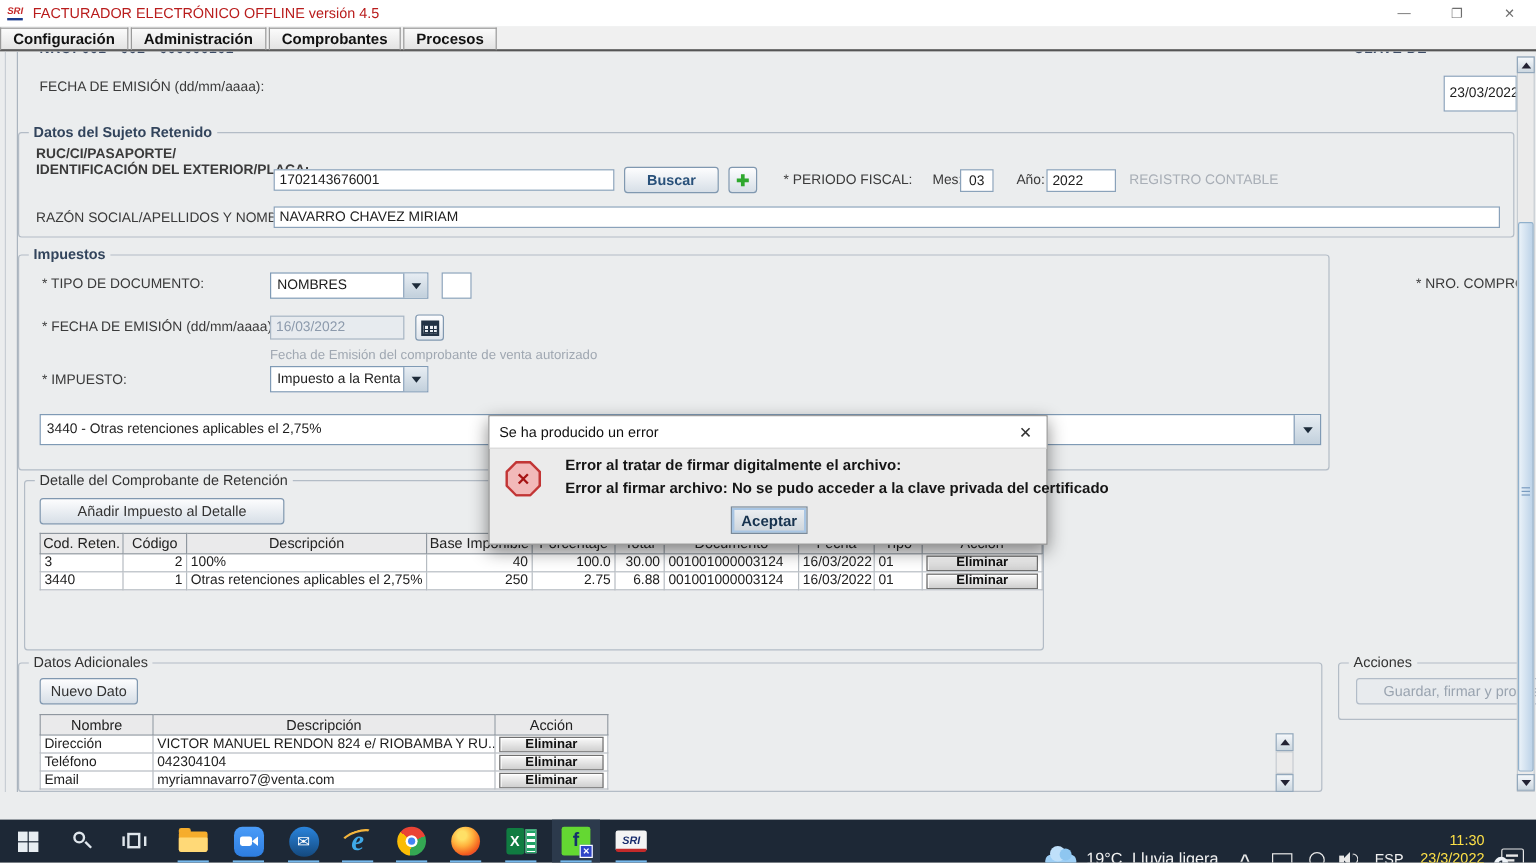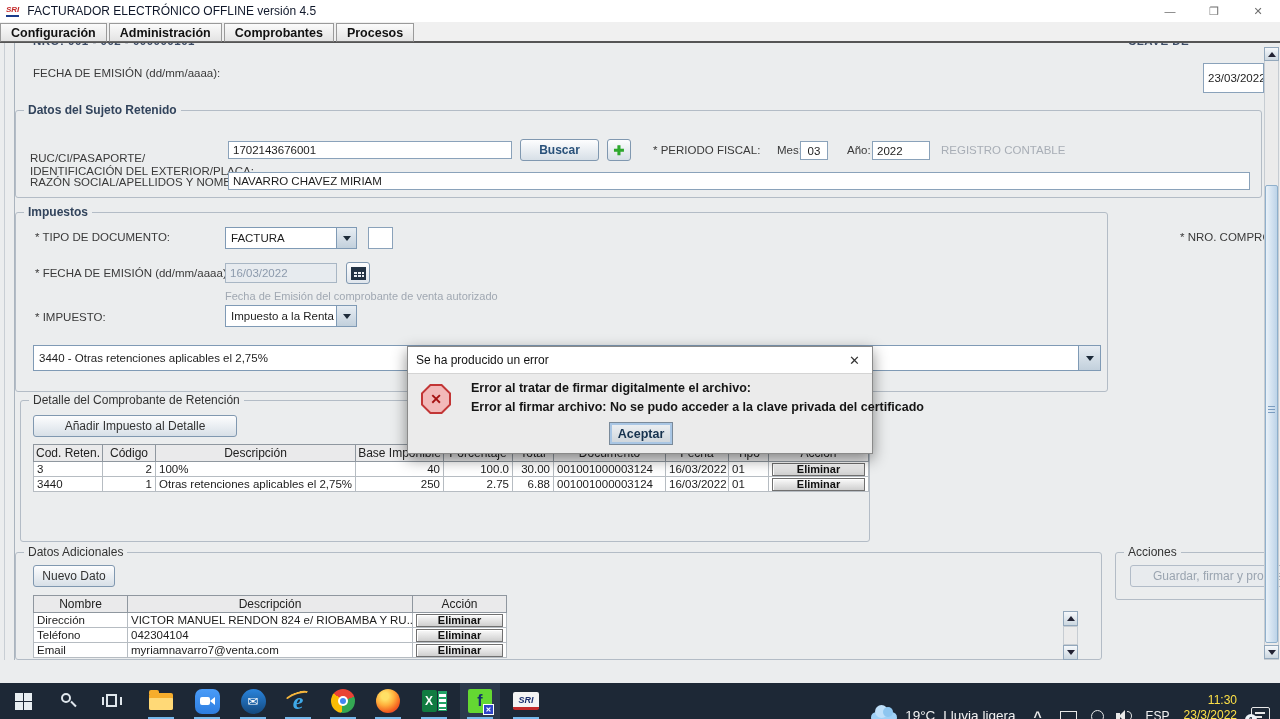--- a/index.html
+++ b/index.html
@@ -4,21 +4,21 @@
 <style>
   * { margin:0; padding:0; box-sizing:border-box; }
   html,body { background:#888; }
   #screen {
     position:relative; width:1280px; height:719px; overflow:hidden;
     font-family:"Liberation Sans", sans-serif; background:#ebedee;
   }
   
   .titlebar { position:absolute; left:0; top:0; width:1280px; height:22px; background:#ffffff; display:flex; align-items:center; }
   .appico { margin-left:6px; font-size:8px; font-weight:bold; font-style:italic; color:#c42a2a; border-bottom:2px solid #1a3b8c; line-height:10px; }
-  .apptitle { margin-left:8px; font-size:12px; color:#0f172a; }
+  .apptitle { margin-left:8px; font-size:12px; color:#b91c1c; }
   .wctrls { position:absolute; right:0; top:0; height:22px; display:flex; }
   .wctrl { width:44px; height:22px; display:flex; align-items:center; justify-content:center; color:#6e6e6e; font-size:11px; }
   
   .menubar { position:absolute; left:0; top:22px; width:1280px; height:21px; background:#f0f0f0; border-bottom:2px solid #555; display:flex; }
   .menubtn { height:19px; margin-top:1px; padding:0 10px; background:linear-gradient(#fbfbfb,#e3e3e3); border:1px solid #9a9a9a; border-bottom-color:#6a6a6a; font-size:12.5px; font-weight:bold; color:#111; display:flex; align-items:center; margin-right:2px; }
   
   .form { position:absolute; left:0; top:43px; width:1280px; height:617px; background:#ebedee; overflow:hidden; }
   .leftedge { position:absolute; left:14px; top:0; width:1px; height:617px; background:#aab4be; }
   .leftedge2 { position:absolute; left:4px; top:0; width:1px; height:617px; background:#c8ced4; }
   .clip { position:absolute; height:6px; overflow:hidden; }
@@ -146,21 +146,21 @@
     <div class="clip" style="left:1128px; top:0; width:130px;">
         <span>CLAVE DE</span>
       </div>
 
     <div class="lbl" style="left:33px; top:24px;">FECHA DE EMISIÓN (dd/mm/aaaa):</div>
     <div class="tfield" style="left:1203px; top:20px; width:61px; height:30px;">23/03/2022</div>
 
     <div class="group" style="left:15px; top:67px; width:1247px; height:88px;">
       <span class="gtitle">Datos del Sujeto Retenido</span>
     </div>
-    <div class="lbl" style="left:30px; top:109px; line-height:13px;">
+    <div class="lbl" style="left:30px; top:80px; line-height:13px;font-weight:bold;">
       <span>RUC/CI/PASAPORTE/</span><br>
       <span>IDENTIFICACIÓN DEL EXTERIOR/PLACA:</span>
     </div>
     <div class="tfield" style="left:228px; top:98px; width:284px; height:18px;">1702143676001</div>
     <div class="nbtn" style="left:520px; top:96px; width:79px; height:22px;">Buscar</div>
     <div class="nbtn" style="left:607px; top:96px; width:24px; height:22px;">
         <span style="color:#2ea82e; font-size:13px;">✚</span>
       </div>
     <div class="lbl" style="left:653px; top:101px;">* PERIODO FISCAL:</div>
     <div class="lbl" style="left:777px; top:101px;">Mes:</div>
@@ -169,21 +169,21 @@
     <div class="tfield" style="left:872px; top:98px; width:58px; height:19px;">2022</div>
     <div class="lbl gray" style="left:941px; top:101px;">REGISTRO CONTABLE</div>
     <div class="lbl" style="left:30px; top:133px;">RAZÓN SOCIAL/APELLIDOS Y NOMBRES:</div>
     <div class="tfield" style="left:228px; top:129px; width:1022px; height:18px;">NAVARRO CHAVEZ MIRIAM</div>
 
     <div class="group" style="left:15px; top:169px; width:1093px; height:180px;">
       <span class="gtitle">Impuestos</span>
     </div>
     <div class="lbl" style="left:35px; top:188px;">* TIPO DE DOCUMENTO:</div>
     <div class="combo" style="left:225px; top:184px; width:132px; height:22px;">
-      <span class="cval">FACTURA</span>
+      <span class="cval">NOMBRES</span>
       <span class="carr">
           <span class="tri-d"></span>
         </span>
     </div>
     <div class="tfield" style="left:368px; top:184px; width:25px; height:22px;"></div>
     <div class="lbl" style="left:1180px; top:188px;">* NRO. COMPROB</div>
     <div class="lbl" style="left:35px; top:224px;">* FECHA DE EMISIÓN (dd/mm/aaaa):</div>
     <div class="tfield disabled" style="left:225px; top:220px; width:112px; height:20px;">16/03/2022</div>
     <div class="calbtn" style="left:346px; top:219px; width:24px; height:22px;">
         <span class="calglyph"></span>

